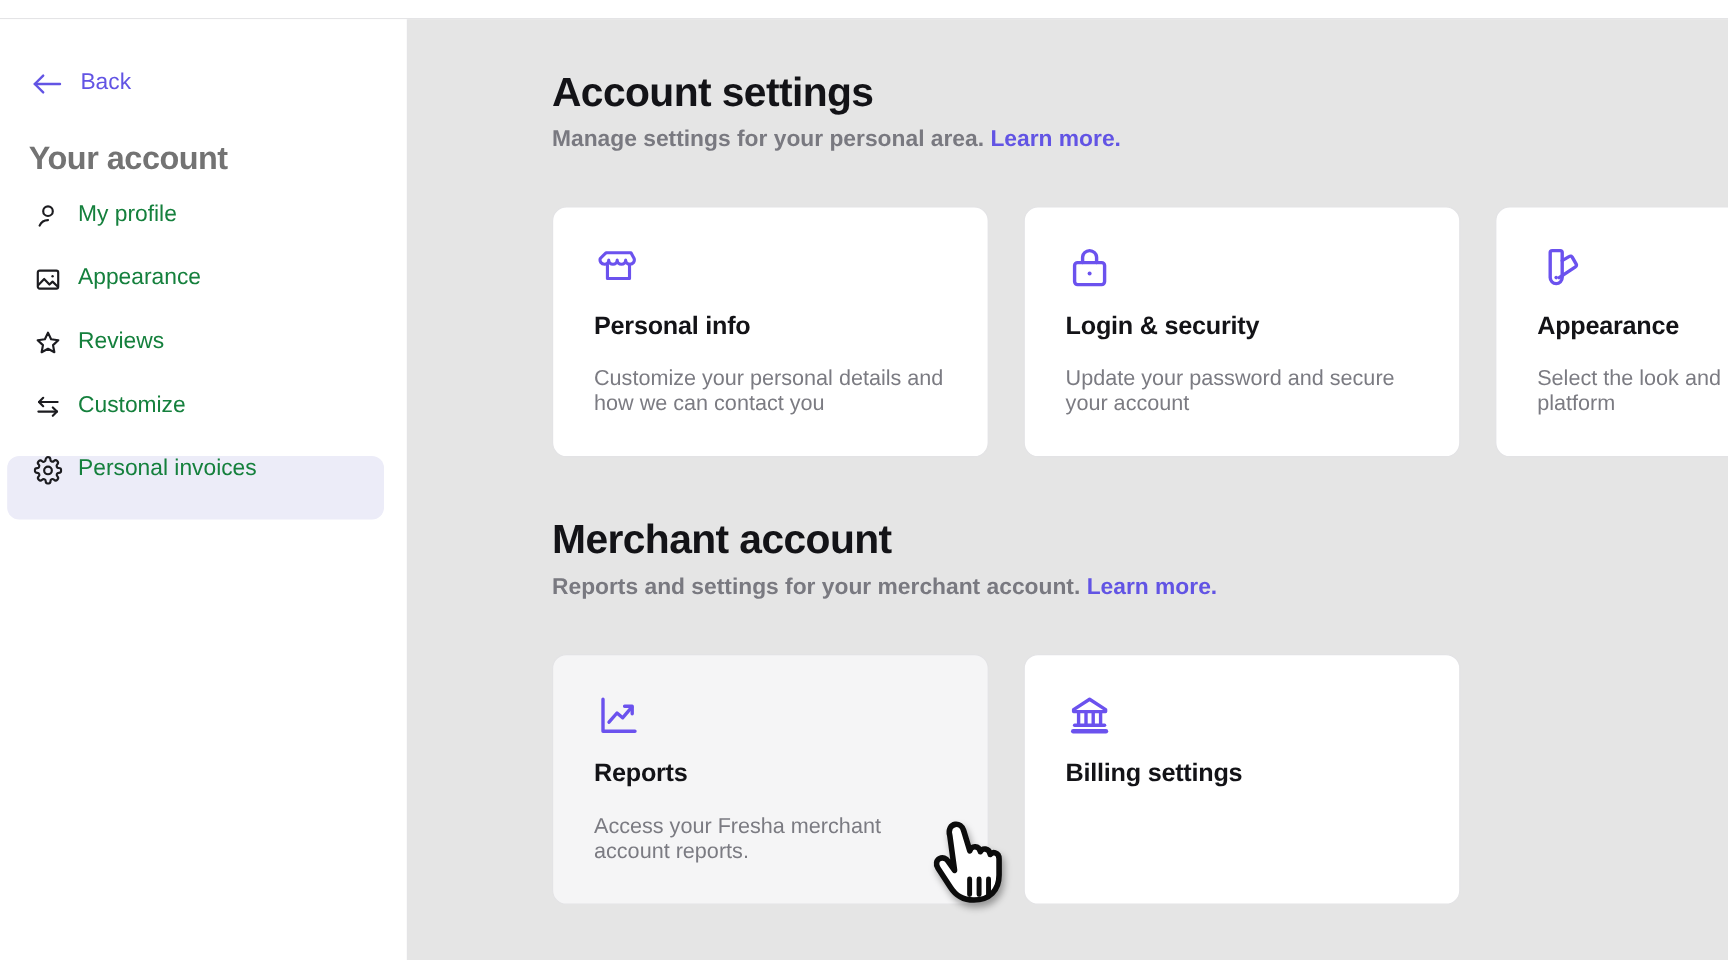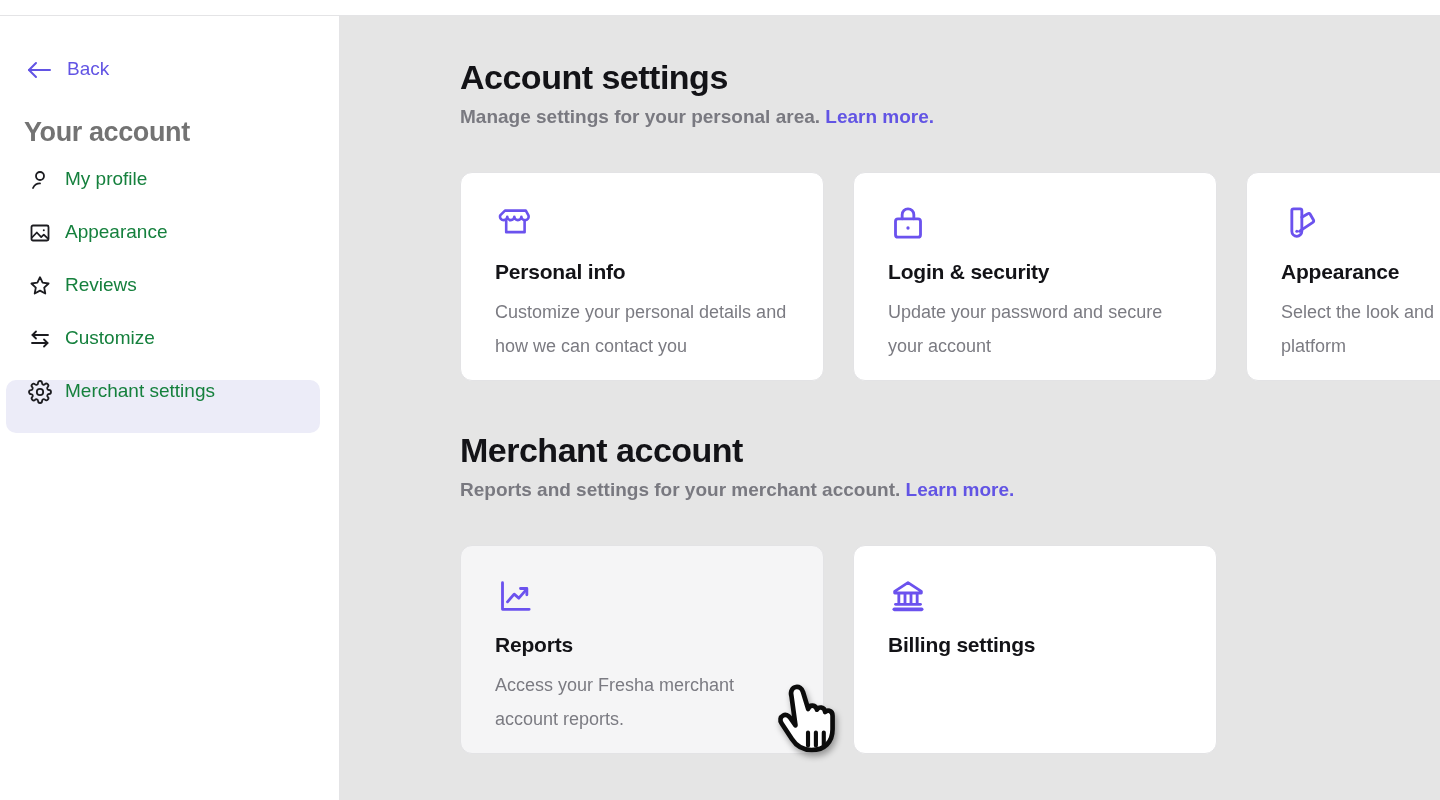--- a/index.html
+++ b/index.html
@@ -28,21 +28,21 @@
   .section-title { font-size:34px; font-weight:700; letter-spacing:-0.5px; line-height:38px; color:#131317; }
   .section-sub { margin-top:8px; font-size:19px; line-height:26px; color:#797980;font-weight:bold; }
   .section-sub a { color:var(--accent); text-decoration:none; cursor:pointer; }
   .cards { display:flex; gap:29px; margin-top:42px; }
   .card { width:364px; min-width:364px; height:209px; background:#fff; border:1px solid #e3e3e5;
     border-radius:12px; padding:30px 34px; cursor:pointer; }
   .card.hovered { background:#f5f5f6; }
   .card .cicon { width:40px; height:40px; margin-bottom:16px; }
   .card .cicon svg { display:block; stroke:var(--icon); }
   .card-title { font-size:21px; font-weight:700; letter-spacing:-0.2px; line-height:26px; color:#131317; }
-  .card-desc { margin-top:10px; font-size:18px; line-height:34px; color:#7b7b82; }
+  .card-desc { margin-top:20px; font-size:18px; line-height:21px; color:#7b7b82; }
   .card-desc .dline { white-space:nowrap; }
   .section-merchant { margin-top:50px; }
 
   :root { --accent:#6254e4; --icon:#6b52ee; }
 
   
   .cursor { position:absolute; left:760px; top:680px; width:86px; height:96px; pointer-events:none;
     filter:drop-shadow(2px 4px 3px rgba(0,0,0,0.35)); }
 </style>
 </head>
@@ -102,21 +102,21 @@
         </span>
         <span>Customize</span>
       </div>
       <div class="nav-item selected">
         <span class="nicon">
           <svg width="24" height="24" viewBox="0 0 24 24" fill="none" stroke-width="1.8" stroke-linecap="round" stroke-linejoin="round">
             <circle cx="12" cy="12" r="3.2"></circle>
             <path d="M19.4 15a1.65 1.65 0 0 0 .33 1.82l.06.06a2 2 0 0 1-2.83 2.83l-.06-.06a1.65 1.65 0 0 0-1.82-.33 1.65 1.65 0 0 0-1 1.51V21a2 2 0 0 1-4 0v-.09A1.65 1.65 0 0 0 9 19.4a1.65 1.65 0 0 0-1.82.33l-.06.06a2 2 0 0 1-2.83-2.83l.06-.06a1.65 1.65 0 0 0 .33-1.82 1.65 1.65 0 0 0-1.51-1H3a2 2 0 0 1 0-4h.09A1.65 1.65 0 0 0 4.6 9a1.65 1.65 0 0 0-.33-1.82l-.06-.06a2 2 0 0 1 2.83-2.83l.06.06a1.65 1.65 0 0 0 1.82.33H9a1.65 1.65 0 0 0 1-1.51V3a2 2 0 0 1 4 0v.09a1.65 1.65 0 0 0 1 1.51 1.65 1.65 0 0 0 1.82-.33l.06-.06a2 2 0 0 1 2.83 2.83l-.06.06a1.65 1.65 0 0 0-.33 1.82V9a1.65 1.65 0 0 0 1.51 1H21a2 2 0 0 1 0 4h-.09a1.65 1.65 0 0 0-1.51 1z"></path>
           </svg>
         </span>
-        <span>Merchant settings</span>
+        <span>Personal invoices</span>
       </div>
     </div>
   </div>
 
   <div class="main">
 
     <div>
       <div class="section-title">Account settings</div>
       <div class="section-sub"><span>Manage settings for your personal area.</span> <a>Learn more.</a></div>
 

